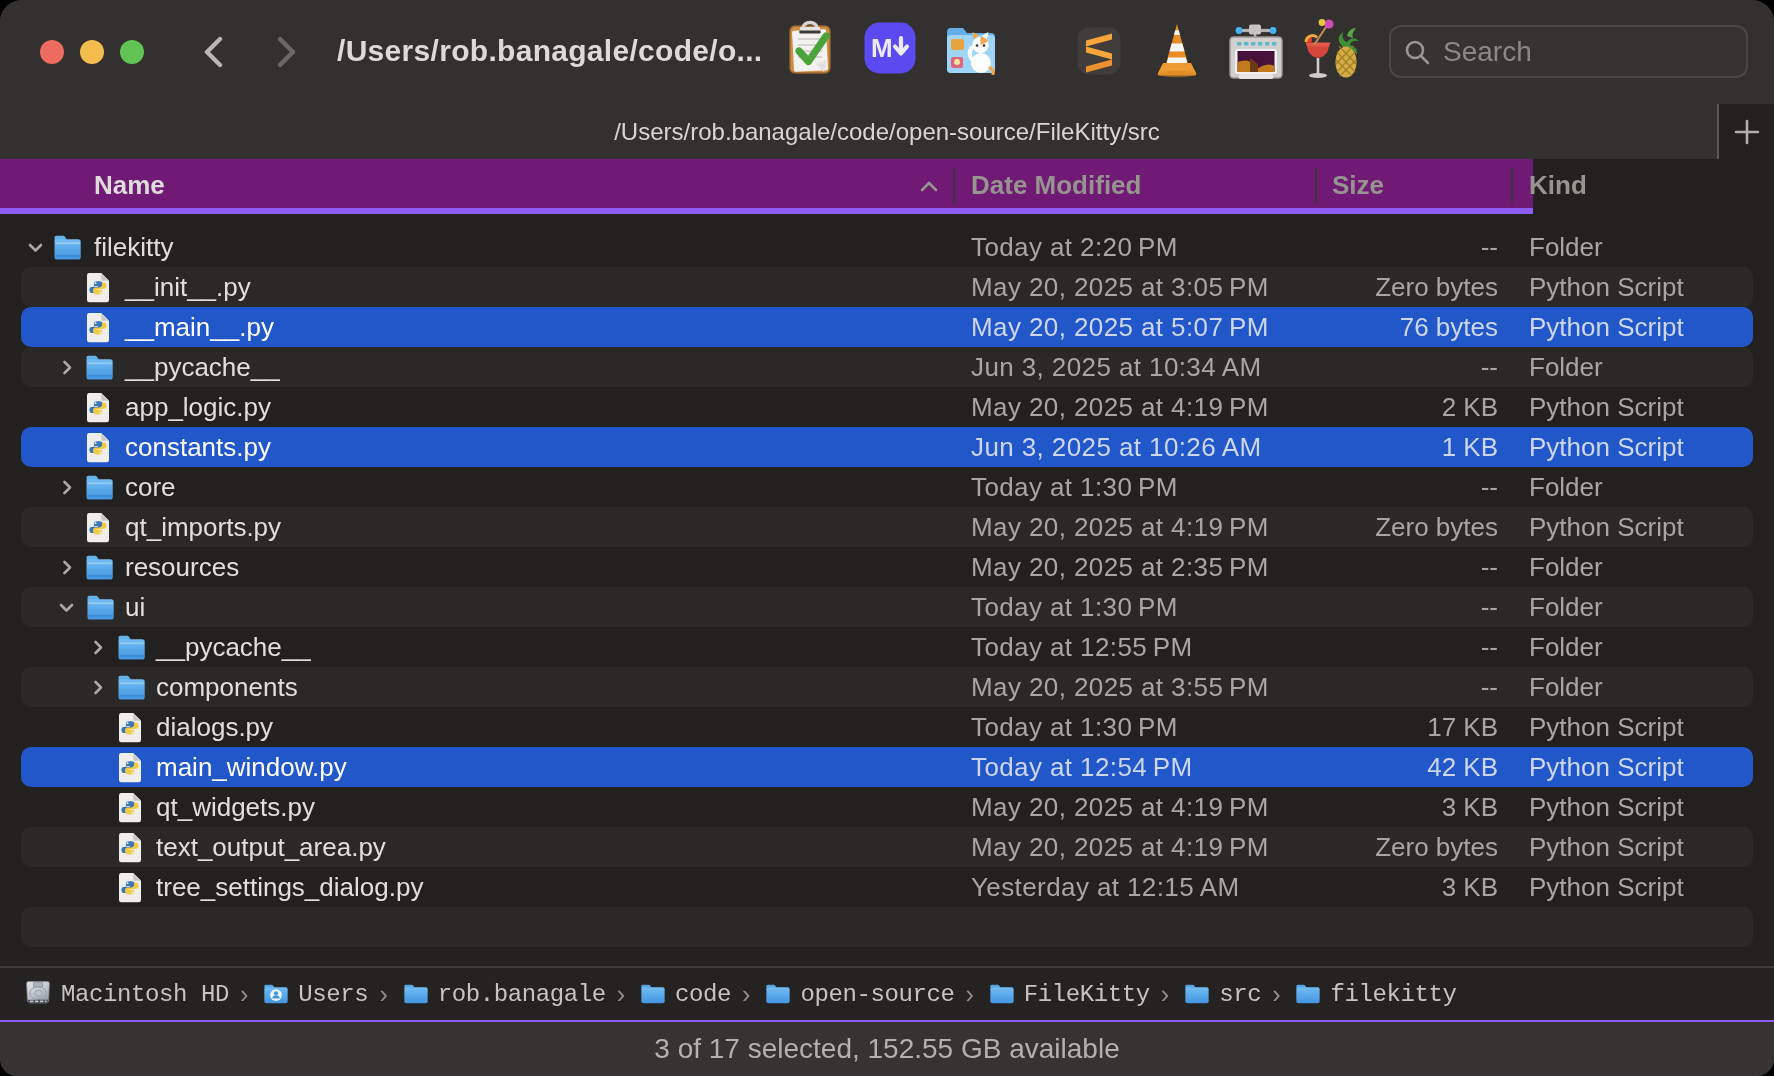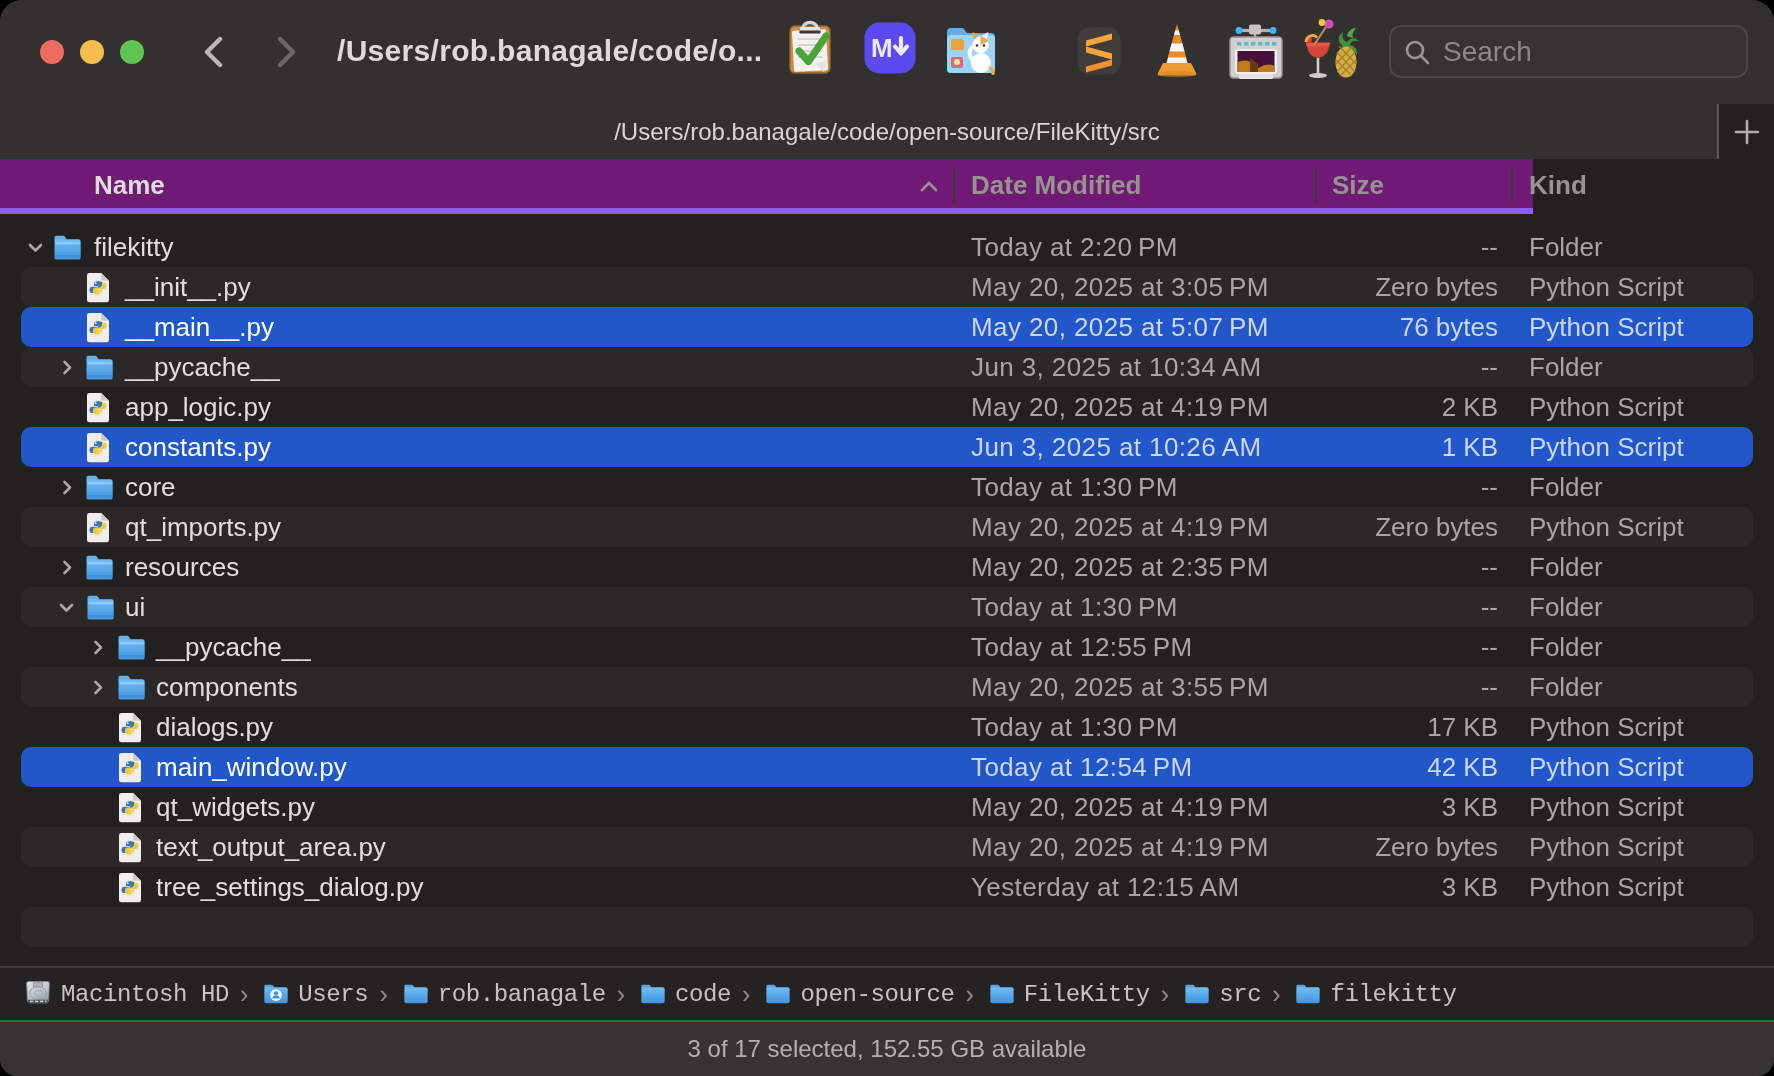--- a/index.html
+++ b/index.html
@@ -37,22 +37,22 @@
 .row.sel .nm{color:#ffffff;}
 .row.sel .dt,.row.sel .sz,.row.sel .kd{color:#ccd6ef;}
 .chev{position:absolute;}
 .ric{position:absolute;}
 .crumbbar{position:absolute;left:0;top:966px;width:1774px;height:54px;background:#252222;
  border-top:2px solid #3c3a38;box-sizing:border-box;display:flex;align-items:center;
  padding-left:24px;}
 .crumbbar .cic{margin-right:9px;flex:none;}
 .crumbbar .clb{font-size:24px;letter-spacing:-0.4px;color:#c6c4c2;white-space:pre;font-family:Liberation Mono, monospace;}
 .crumbbar .csep{font-size:25px;color:#908e8c;margin:0 15px 0 11px;}
-.statusbar{position:absolute;left:0;top:1020px;width:1774px;height:56px;background:#363433;border-top:2px solid #15803d;box-sizing:border-box;
- text-align:center;line-height:54px;font-size:24px;color:#b3b1af;}
+.statusbar{position:absolute;left:0;top:1020px;width:1774px;height:56px;background:#363433;border-top:2px solid #8b5cf6;box-sizing:border-box;
+ text-align:center;line-height:54px;font-size:28px;color:#b3b1af;}
 </style></head>
 <body>
 <svg width="0" height="0" style="position:absolute">
 <defs>
 <linearGradient id="fg" x1="0" y1="0" x2="0" y2="1">
  <stop offset="0" stop-color="#74bcf3"></stop>
         <stop offset="0.5" stop-color="#58a9ea"></stop>
  <stop offset="1" stop-color="#4394e0"></stop>
       </linearGradient>
 <symbol id="folder" viewBox="0 0 29 28">

